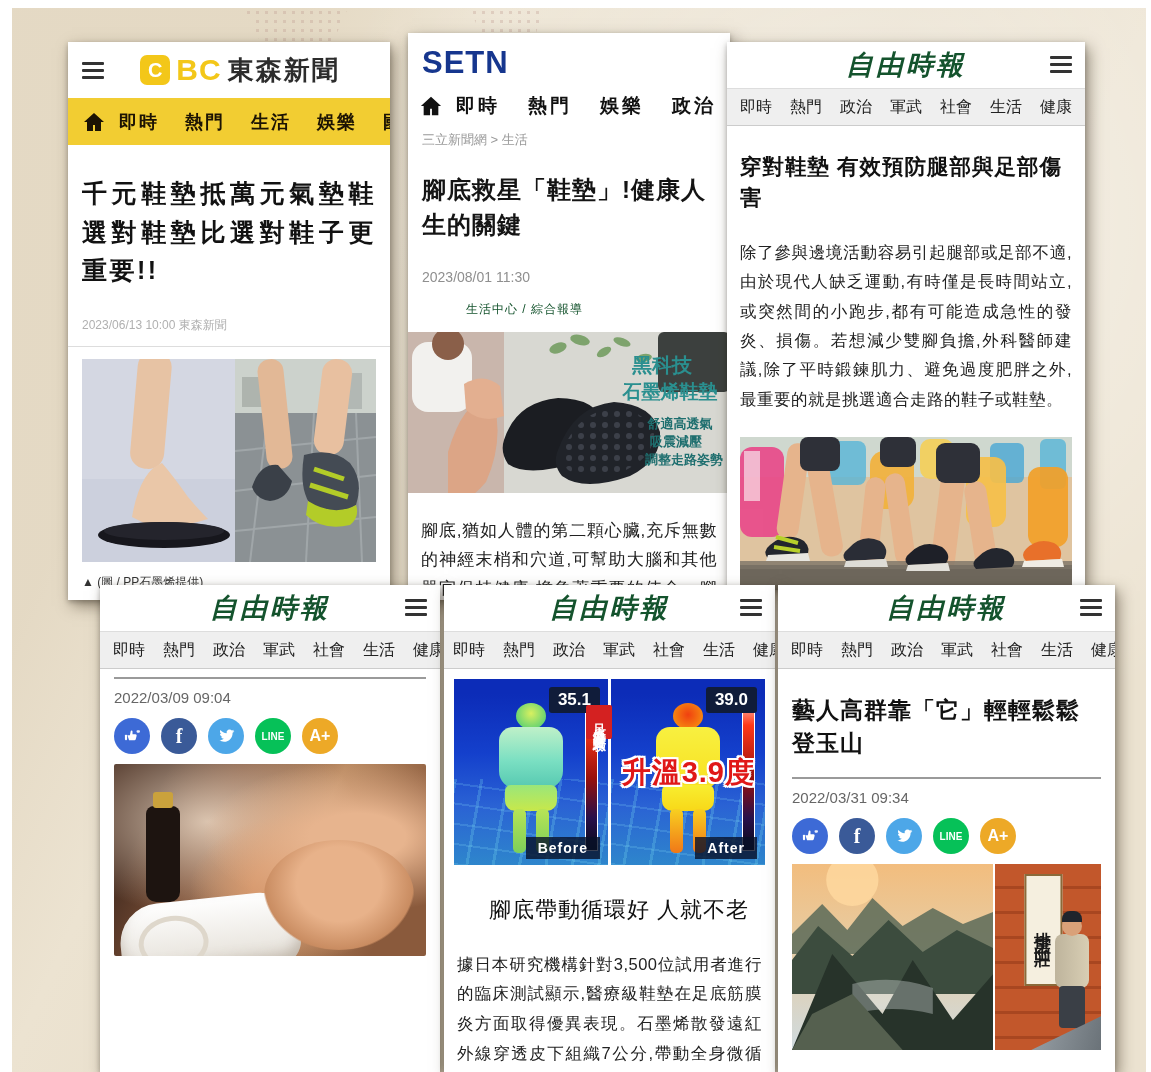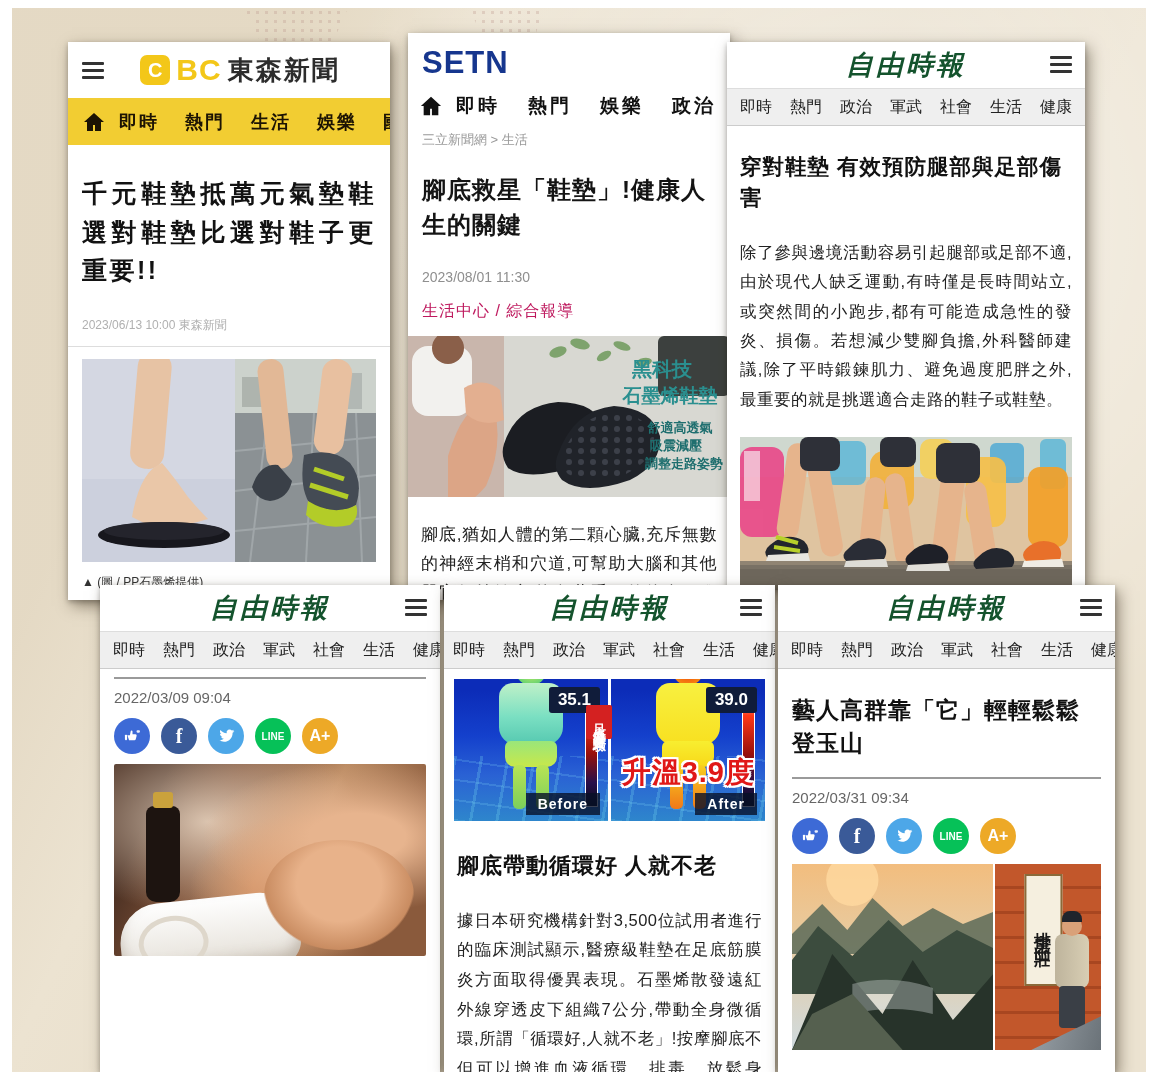--- a/index.html
+++ b/index.html
@@ -60,21 +60,21 @@
   
   #card-setn{left:408px;top:33px;width:322px;height:567px;z-index:2;}
   .setn-top{padding:12px 14px 4px;}
   .setn-logo{color:#16368e;font-weight:bold;font-size:31px;letter-spacing:1px;cursor:pointer;}
   .setn-nav{display:flex;align-items:center;gap:0;padding:8px 10px 10px;white-space:nowrap;overflow:hidden;}
   .setn-nav span{font-weight:bold;font-size:19px;color:#111;padding:0 14px;letter-spacing:3px;cursor:pointer;}
   .setn-home{width:22px;height:22px;margin-left:2px;flex:0 0 auto;cursor:pointer;}
   .setn-crumb{color:#999;font-size:13px;padding:2px 14px;}
   .setn-headline{font-size:24px;font-weight:bold;color:#141414;line-height:1.45;padding:6px 14px 2px;letter-spacing:1px;}
   .setn-date{color:#8f8f8f;font-size:14px;padding:8px 14px 0;}
-  .setn-byline{color:#be185d;font-size:16px;padding:16px 14px 4px;letter-spacing:1px;}
+  .setn-byline{color:#14532d;font-size:12px;padding:16px 14px 4px;letter-spacing:1px;margin-left:44px;}
   .setn-img{height:161px;margin:10px 0 0;position:relative;overflow:hidden;}
 
   
   #card-ltn-top{left:727px;top:42px;width:358px;height:548px;z-index:3;}
   #card-ltn-top .ltn-headline{font-size:21.5px;padding:12px 13px 2px;}
   #card-ltn-top .body-text{font-size:16.5px;line-height:1.78;padding:6px 13px;}
   .ltn-top-img{height:168px;margin:4px 13px 0;position:relative;overflow:hidden;}
 
   
   #card-ltn-massage{left:100px;top:585px;width:340px;height:487px;z-index:4;}
@@ -88,21 +88,21 @@
          border-radius:40px 40px 24px 24px;transform:rotate(-6deg);box-shadow:inset 0 -10px 14px rgba(120,100,80,.35);}
   .towel:before{content:"";position:absolute;left:18px;top:14px;width:60px;height:44px;border:5px solid #ded7cb;border-radius:50%;}
   .bottle{position:absolute;left:32px;top:42px;width:34px;height:96px;background:#1d1410;border-radius:8px 8px 10px 10px;}
   .bottle:before{content:"";position:absolute;left:7px;top:-14px;width:20px;height:16px;background:#caa23c;border-radius:3px;}
   .hands{position:absolute;right:12px;bottom:6px;width:150px;height:110px;
          background:radial-gradient(ellipse at 50% 40%, #e8b28a 0 40%, #c98c61 70%, transparent 72%);border-radius:50%;}
 
   
   #card-ltn-thermal{left:444px;top:585px;width:331px;height:487px;z-index:5;}
   #card-ltn-thermal .ltn-nav{padding-left:0;}
-  .thermal{height:142px;margin:10px 10px 0;display:flex;gap:3px;position:relative;background:#fff;}
+  .thermal{height:186px;margin:10px 10px 0;display:flex;gap:3px;position:relative;background:#fff;}
   .t-panel{flex:1;position:relative;overflow:hidden;
     background:linear-gradient(180deg,#0c2cb8 0 8%, #1440cc 40%, #2a62d4 68%, #2e86cc 100%);}
   .t-panel:after{content:"";position:absolute;left:0;right:0;bottom:0;height:46%;
     background:repeating-linear-gradient(100deg, rgba(120,220,240,.25) 0 3px, transparent 3px 26px),
                repeating-linear-gradient(8deg, rgba(140,230,250,.18) 0 2px, transparent 2px 20px);}
   .t-fig{position:absolute;left:50%;transform:translateX(-50%);bottom:12px;width:74px;height:150px;z-index:2;}
   .t-head{width:30px;height:26px;border-radius:50%;margin:0 auto;}
   .t-torso{width:64px;height:62px;margin:-2px auto 0;border-radius:14px 14px 18px 18px;}
   .t-shorts{width:52px;height:26px;margin:-4px auto 0;border-radius:6px 6px 10px 10px;}
   .t-legs{display:flex;justify-content:center;gap:10px;margin-top:-2px;}
@@ -119,21 +119,21 @@
     background:linear-gradient(180deg,#ffffff 0,#ff3818 22%,#98100c 55%,#28104a 80%,#0a0a18 100%);}
   .t-scale.left-scale{right:10px;}
   .t-temp{position:absolute;top:8px;right:8px;background:#101c3a;color:#fff;font-weight:bold;font-size:17px;
           padding:3px 9px;border-radius:3px;z-index:4;}
   .t-ba{position:absolute;bottom:6px;right:8px;background:rgba(8,16,40,.8);color:#fff;font-size:14px;font-weight:bold;
         padding:3px 12px;z-index:4;letter-spacing:1px;}
   .t-banner{position:absolute;left:132px;top:26px;background:#d42121;color:#fff;z-index:5;
             writing-mode:vertical-rl;font-size:13px;font-weight:bold;padding:8px 4px;letter-spacing:3px;border-radius:2px;}
   .t-delta{position:absolute;right:10px;top:74px;z-index:6;color:#e01818;font-weight:bold;font-size:29px;letter-spacing:1px;
            text-shadow:-2px 0 0 #fff,2px 0 0 #fff,0 -2px 0 #fff,0 2px 0 #fff,-2px -2px 0 #fff,2px 2px 0 #fff,-2px 2px 0 #fff,2px -2px 0 #fff;}
-  .t-subhead{font-size:22px;font-weight:bold;color:#111;padding:12px 13px 0;letter-spacing:1px;}
+  .t-subhead{font-size:22px;font-weight:normal;color:#111;padding:12px 13px 0;letter-spacing:1px;margin-left:32px;}
   #card-ltn-thermal .body-text{font-size:16.5px;line-height:1.8;}
 
   
   #card-ltn-mountain{left:778px;top:585px;width:337px;height:487px;z-index:6;}
   .mtn-img{height:186px;margin:6px 14px 0;display:flex;overflow:hidden;}
   .mtn-left{flex:1.9;position:relative;}
   .mtn-right{flex:1;position:relative;margin-left:2px;
     background:repeating-linear-gradient(180deg, #c2572b 0 22px, #a84620 22px 25px);}
   .sign{position:absolute;left:50%;transform:translateX(-62%);top:10px;width:34px;height:108px;background:#f5efdf;
         border:2px solid #8a6a3a;display:flex;align-items:center;justify-content:center;}

